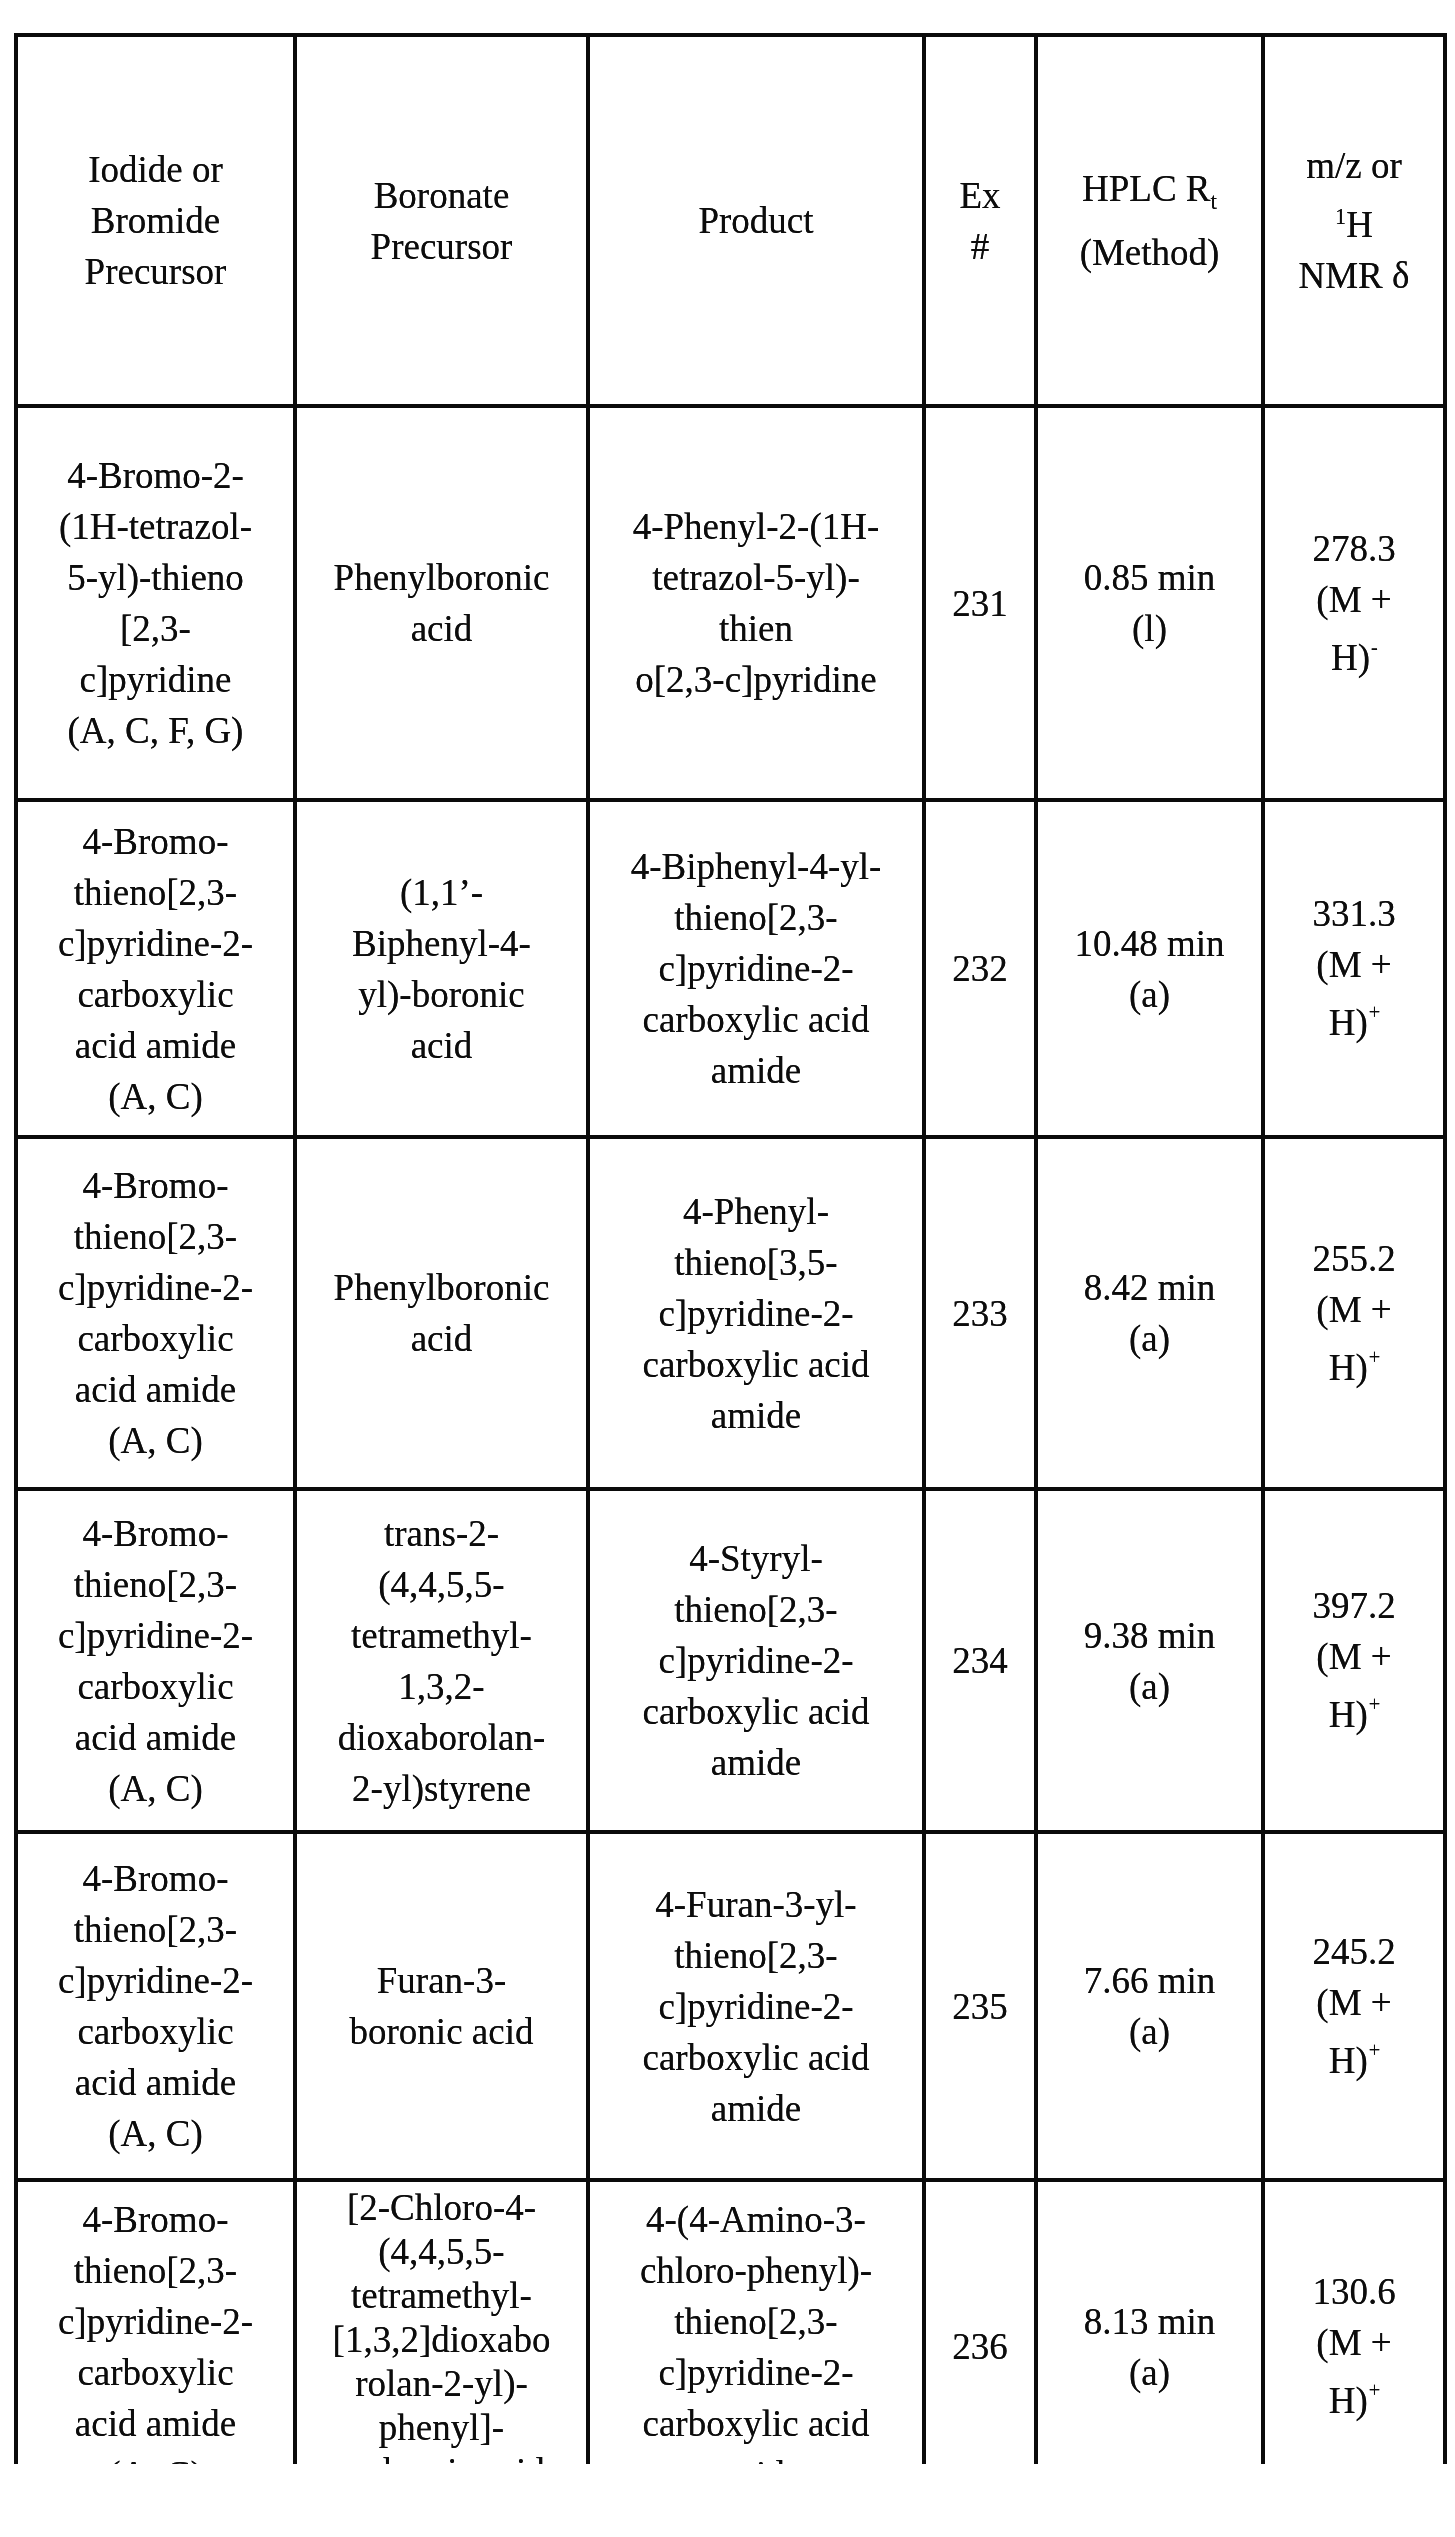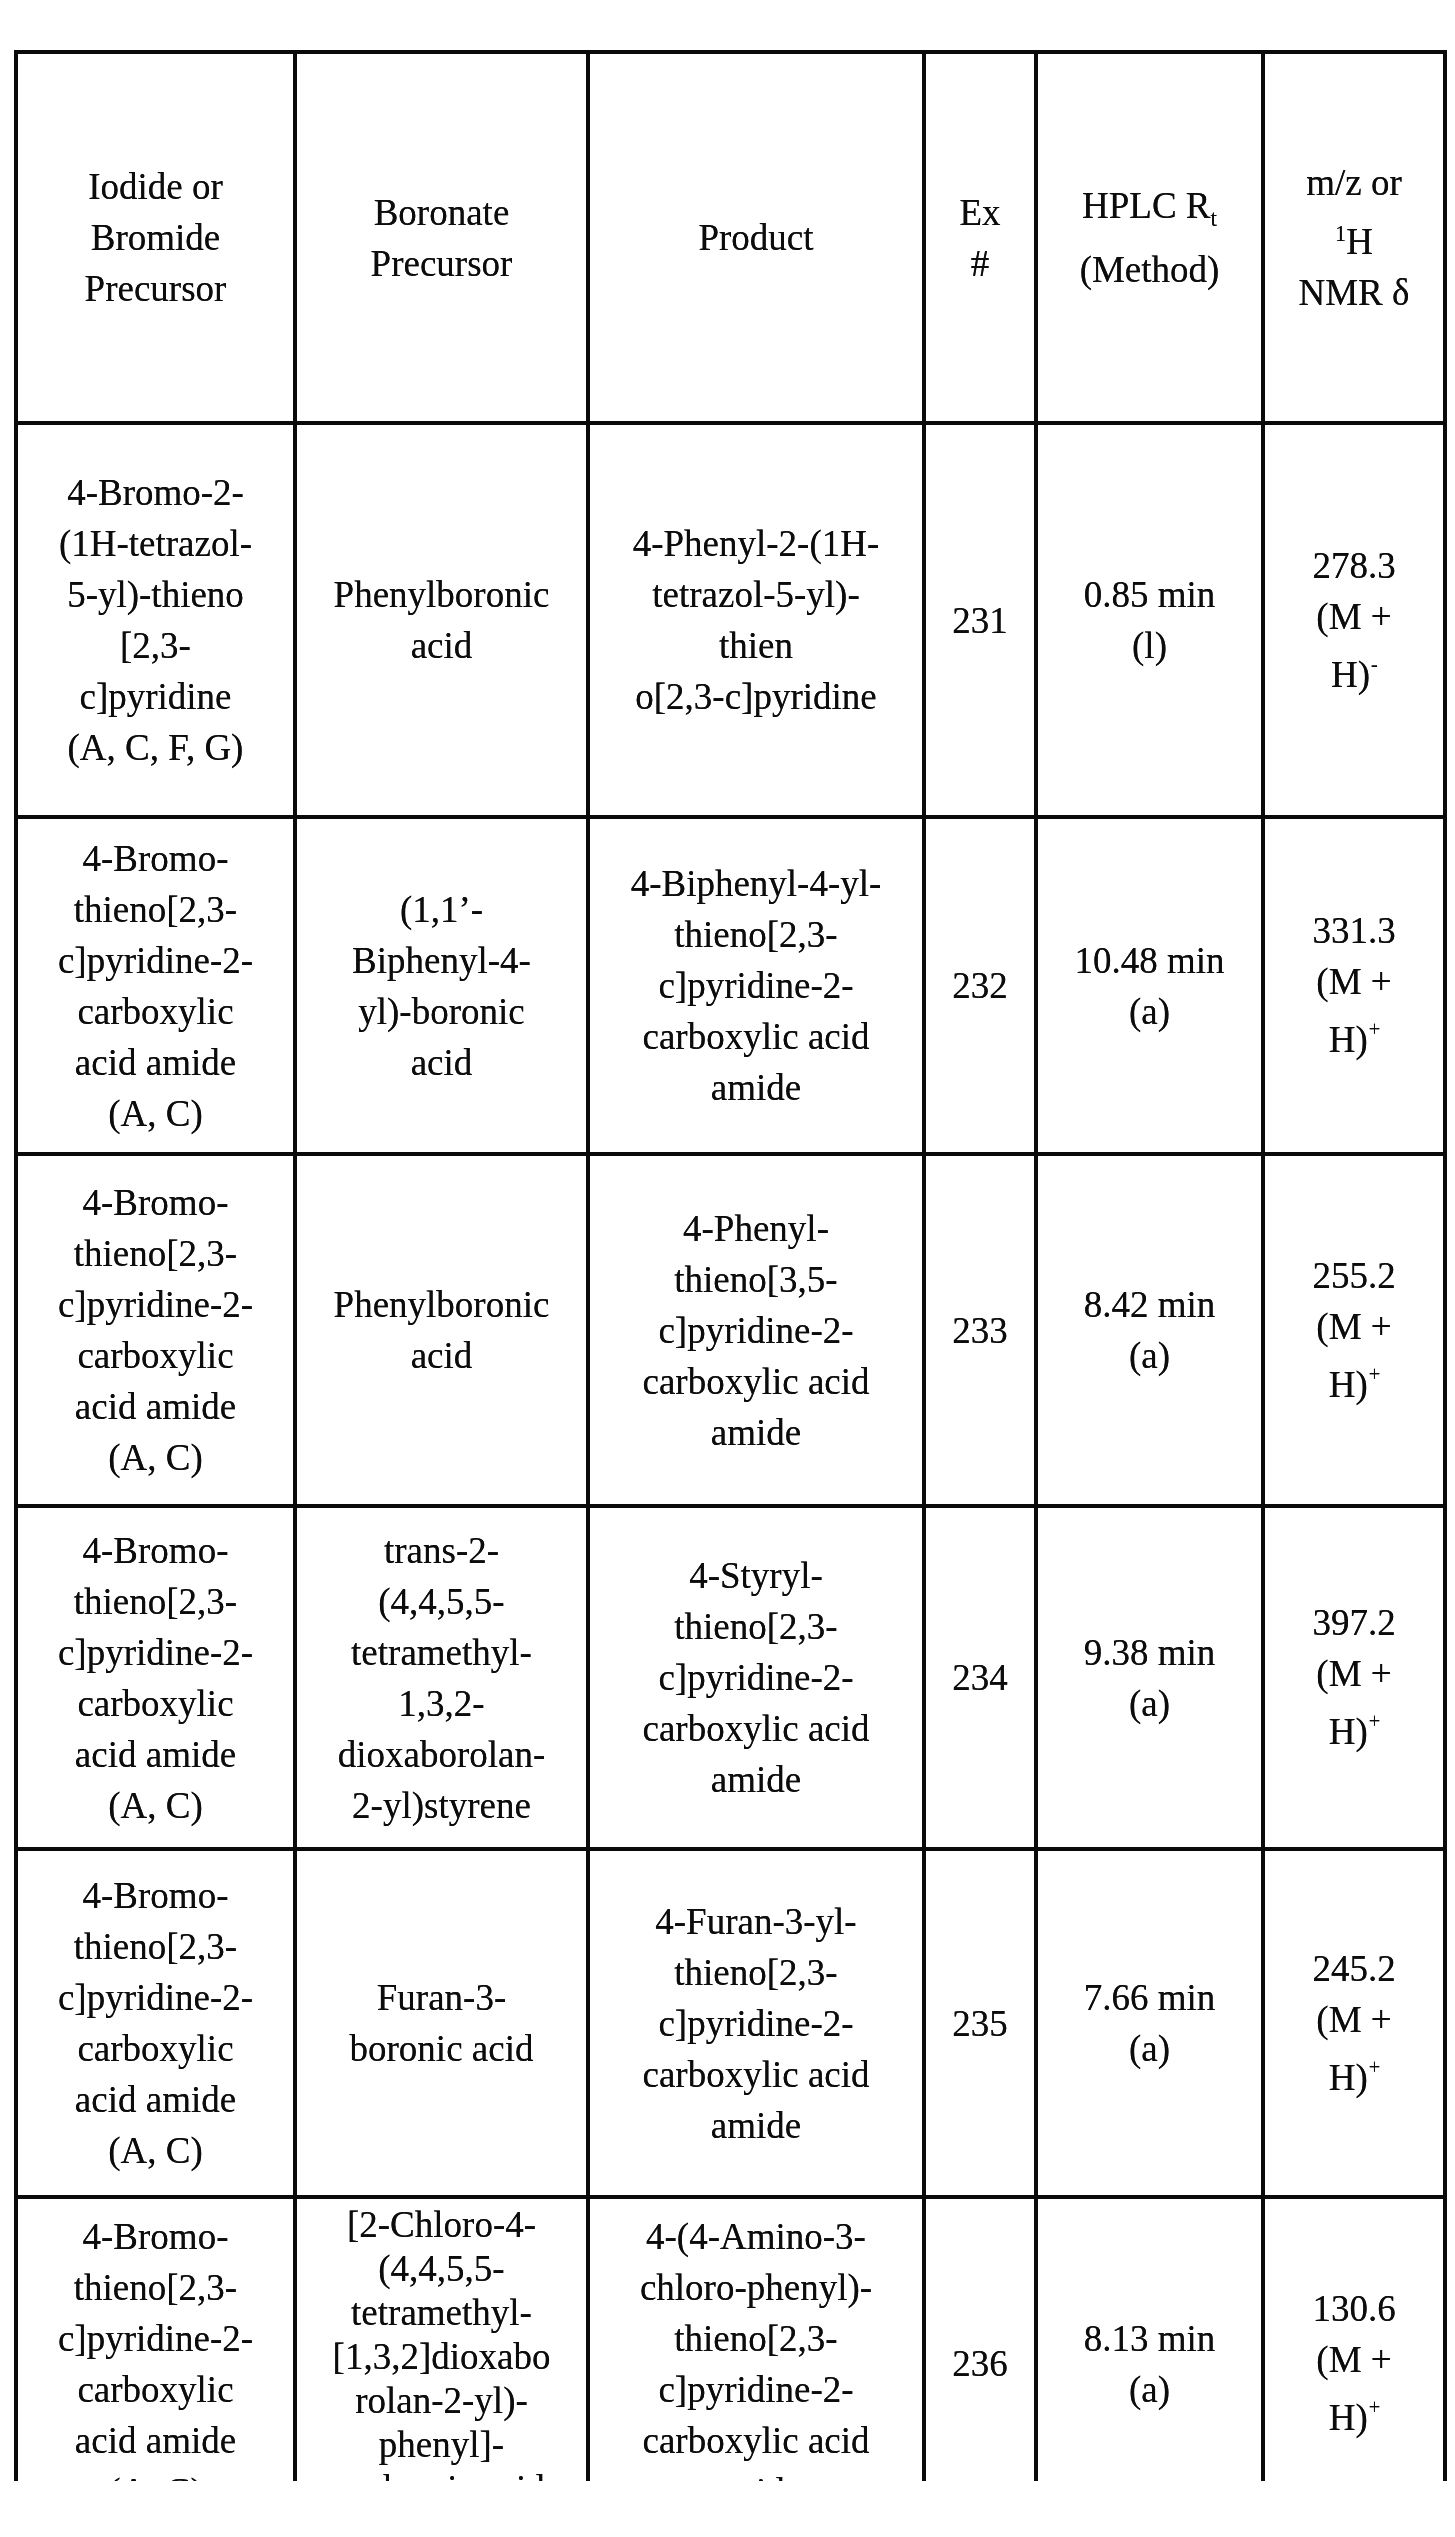--- a/index.html
+++ b/index.html
@@ -3,21 +3,20 @@
 <meta charset="utf-8">
 <style>
   html,body{margin:0;padding:0;background:#ffffff;}
   .page{
     position:relative;
     width:1455px;height:2464px;
     background:#ffffff;
     font-family:"Liberation Serif","DejaVu Serif",serif;
     color:#0c0c0c;
     overflow:hidden;
-    margin-top:17px;
   }
   table.scan{
     position:absolute;left:14px;top:33px;
     width:1429px;
     border-collapse:collapse;table-layout:fixed;
     background:#ffffff;
   }
   .scan th,.scan td{
     border:4.7px solid #0a0a0a;
     vertical-align:middle;

